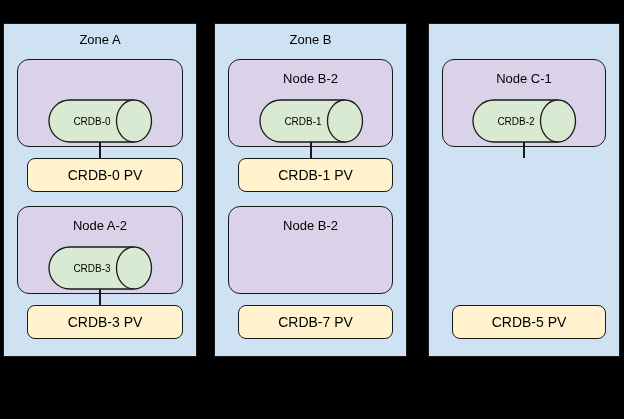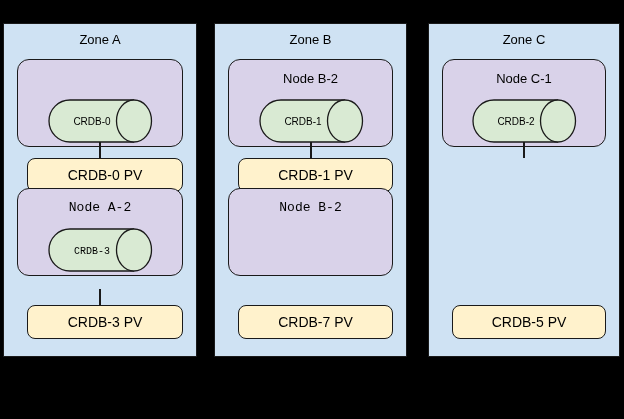--- a/index.html
+++ b/index.html
@@ -22,21 +22,21 @@
     position:absolute;top:8px;left:0;right:0;text-align:center;
     font-size:13px;line-height:16px;
   }
   .node{
     position:absolute;left:13px;right:13px;height:88px;box-sizing:border-box;
     background:var(--node-fill,#d9d2e9);
     border:1px solid var(--border,#1a1a1a);
     border-radius:12px;
   }
   .node-1{top:35px;}
-  .node-2{top:164px;font-family:Liberation Mono, monospace;}
+  .node-2{top:182px;}
   .node-label{
     position:absolute;top:11px;left:0;right:0;text-align:center;
     font-size:13px;line-height:16px;
   }
   .cylinder{
     position:absolute;top:39px;left:50%;margin-left:-53px;
     width:106px;height:44px;
   }
   .cyl-fill{fill:var(--cylinder-fill,#d9ead3);}
   .cyl-stroke{stroke:var(--border,#1a1a1a);stroke-width:1.3;}
@@ -111,21 +111,20 @@
 
   <div class="node node-2">
     <div class="node-label">Node B-2</div>
   </div>
   <div class="pv pv-2">
     <span>CRDB-7 PV</span>
   </div>
 </div>
 
 <div class="zone zone-c">
-  <div class="zone-label">Zone C</div>
 
   <div class="node node-1">
     <div class="node-label">Node C-1</div>
     <svg class="cylinder" viewBox="0 0 106 44">
       <path class="cyl-fill" d="M87,1 H23 A21,21 0 0 0 23,43 H87 Z" stroke="none"></path>
       <path class="cyl-stroke" d="M87,1 H23 A21,21 0 0 0 23,43 H87" fill="none"></path>
       <ellipse class="cyl-fill cyl-stroke" cx="87" cy="22" rx="17.5" ry="21"></ellipse>
       <text class="cyl-text" x="45" y="26" text-anchor="middle">CRDB-2</text>
     </svg>
   </div>

